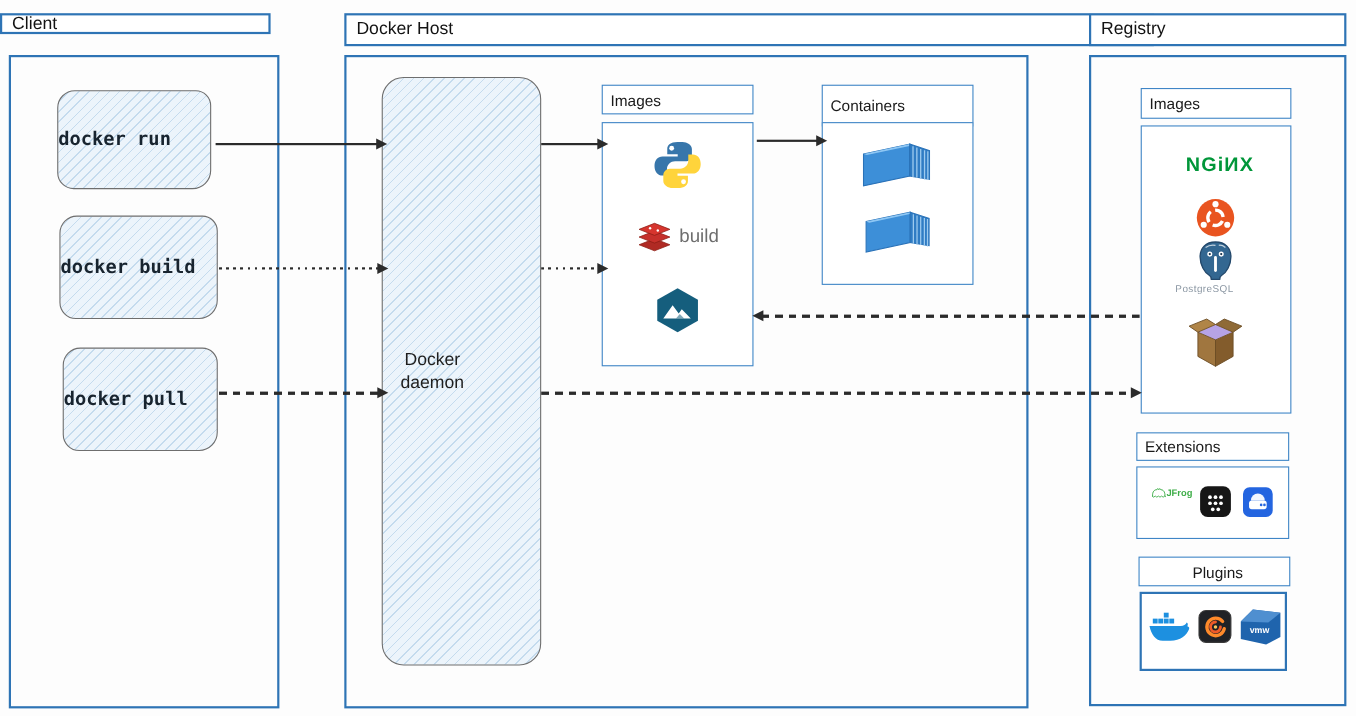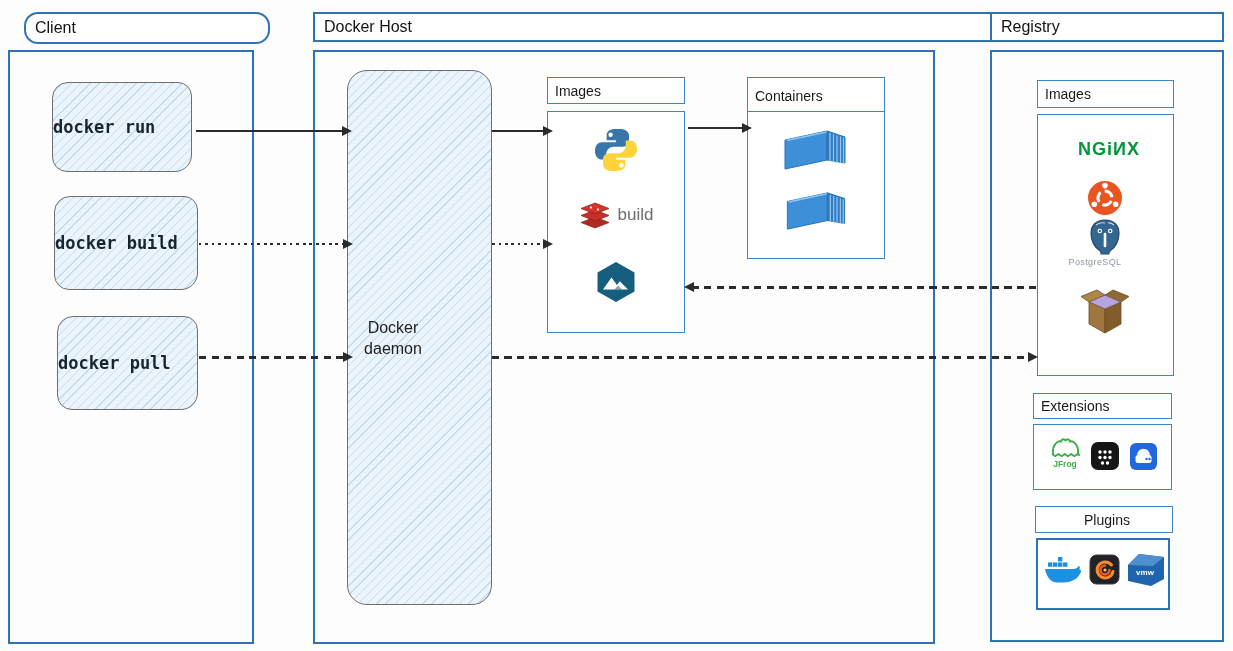--- a/index.html
+++ b/index.html
@@ -41,28 +41,28 @@
 
   .abs{position:absolute;}
   .nginx-word{position:absolute;left:1037px;top:139px;width:144px;text-align:center;
               font-size:18px;font-weight:bold;letter-spacing:1px;color:#009639;}
   .redis-row{position:absolute;left:547px;top:200px;width:138px;display:flex;
              align-items:center;justify-content:center;gap:7px;}
   .redis-word{font-size:17px;color:#6e6e6e;}
   .pg-word{position:absolute;left:1037px;top:257px;width:116px;text-align:center;
            font-size:9px;color:#8b97a3;letter-spacing:0.4px;}
   .jfrog-word{font-size:8.5px;font-weight:bold;color:#3fae49;text-align:center;margin-top:-2px;}
-  .ext-item{position:absolute;display:flex;flex-direction:column;align-items:center;}
+  .ext-item{position:absolute;display:flex;align-items:center;}
 </style>
 </head>
 <body>
 
 <div class="canvas">
 
-  <div class="frame-title" style="left:24px;top:12px;width:246px;height:32px;border-radius:14px;">
+  <div class="frame-title" style="left:0;top:12px;width:246px;height:19px;">
     <span>Client</span>
   </div>
   <div class="frame-body" style="left:8px;top:50px;width:246px;height:594px;"></div>
 
   <div class="sketch" style="left:52px;top:82px;width:140px;height:90px;">
     <span class="cmd-label">docker run</span>
   </div>
   <div class="sketch" style="left:54px;top:196px;width:144px;height:94px;">
     <span class="cmd-label">docker build</span>
   </div>

